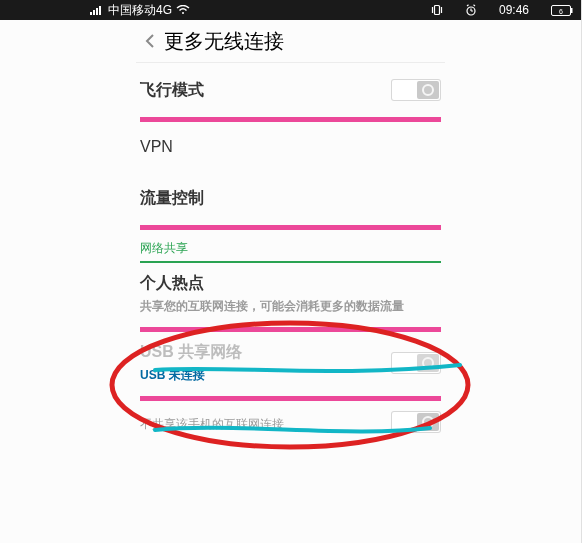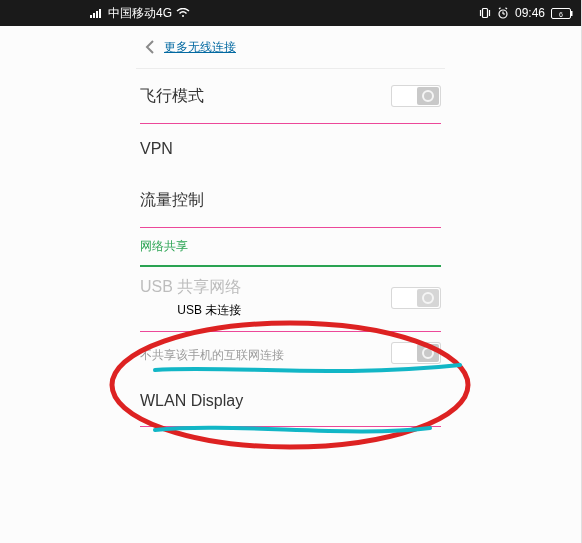--- a/index.html
+++ b/index.html
@@ -12,33 +12,33 @@
     width: 582px;
     height: 543px;
     position: relative;
     box-sizing: border-box;
     padding: 0 140px;
     background: #fcfcfc;
     border-right: 1px solid #e0e0e0;
     overflow: hidden;
   }
   .status-bar {
-    height: 26px;
+    height: 20px;
     background: #1a1a1a;
     color: #fff;
     display: flex;
     align-items: center;
     font-size: 12px;
     padding: 0 8px 0 90px;
     position: relative;
     margin-left: -140px;
     margin-right: -140px;
   }
   .status-left { display: flex; align-items: center; gap: 4px; }
-  .status-right { margin-left: auto; display: flex; align-items: center; gap: 6px; }
+  .status-right { margin-left: auto; display: flex; align-items: center; gap: 22px; }
 
   .signal-icon, .wifi-icon, .alarm-icon, .battery-icon, .vibrate-icon {
     display: inline-flex; align-items: center; justify-content: center;
   }
   .signal-icon svg, .wifi-icon svg, .alarm-icon svg, .battery-icon svg, .vibrate-icon svg { display:block; }
 
   .header {
     display: flex;
     align-items: center;
     height: 42px;
@@ -46,52 +46,51 @@
     padding: 0 4px;
     margin: 0 -4px;
   }
   .back-icon {
     width: 20px;
     display:flex; align-items:center; justify-content:center;
     color: #7d7d7d;
     font-size: 16px;
   }
   .header-title {
-    color: #0369a1;
-    font-size: 12px;
+    color: #000000;
+    font-size: 20px;
     margin-left: 4px;
-    text-decoration: underline;
   }
 
   .section-header {
     color: #2aa352;
     font-size: 12px;
-    padding: 10px 0 10px 0;
+    padding: 10px 0 4px 0;
     border-bottom: 2px solid #2aa352;
   }
-  .divider { border-bottom: 1px solid #ec4899; }
+  .divider { border-bottom: 5px solid #ec4899; font-weight: bold; }
 
   .row {
     display: flex;
     align-items: center;
     padding: 16px 0;
   }
   .row.small { padding: 10px 0 12px 0; }
   .row-col { display: flex; flex-direction: column; min-width: 0; }
   .row-label {
     color: #353535;
     font-size: 16px;
   }
   .row-sub {
     color: #9b9b9b;
     font-size: 12px;
     margin-top: 4px;
   }
   .disabled .row-label { color: #bdbdbd; }
-  .disabled .row-sub   { color: #000000; text-align: right; }
+  .disabled .row-sub   { color: #0369a1; }
 
   .toggle {
     margin-left: auto;
     width: 50px;
     height: 22px;
     border-radius: 3px;
     background: #ffffff;
     box-shadow: inset 0 0 0 1px #d8d8d8;
     position: relative;
     flex-shrink: 0;
@@ -209,20 +208,26 @@
   </div>
 
   <div class="row divider">
     <div class="row-col">
       <span class="row-label">流量控制</span>
     </div>
   </div>
 
   <div class="section-header">网络共享</div>
 
+  <div class="row small divider">
+    <div class="row-col">
+      <span class="row-label">个人热点</span>
+      <span class="row-sub">共享您的互联网连接，可能会消耗更多的数据流量</span>
+    </div>
+  </div>
 
   <div class="row small divider disabled">
     <div class="row-col">
       <span class="row-label">USB 共享网络</span>
       <span class="row-sub">USB 未连接</span>
     </div>
     <div class="toggle dim">
         <div class="knob"></div>
       </div>
   </div>
@@ -230,25 +235,20 @@
   <div class="row small">
     <div class="row-col">
       <span class="row-sub">不共享该手机的互联网连接</span>
     </div>
     <div class="toggle">
         <div class="knob"></div>
       </div>
   </div>
 
 
-  <div class="row divider">
-    <div class="row-col">
-      <span class="row-label">WLAN Display</span>
-    </div>
-  </div>
 
   <svg class="annotation" viewBox="0 0 380 150">
     <ellipse cx="190" cy="75" rx="178" ry="62" fill="none" stroke="#d22" stroke-width="5"></ellipse>
     <path d="M55 60 C120 55, 240 68, 360 55" fill="none" stroke="#12b6c6" stroke-width="4" stroke-linecap="round"></path>
     <path d="M55 120 C130 112, 250 128, 330 118" fill="none" stroke="#12b6c6" stroke-width="4" stroke-linecap="round"></path>
   </svg>
 
 </div>
 
 </body></html>

